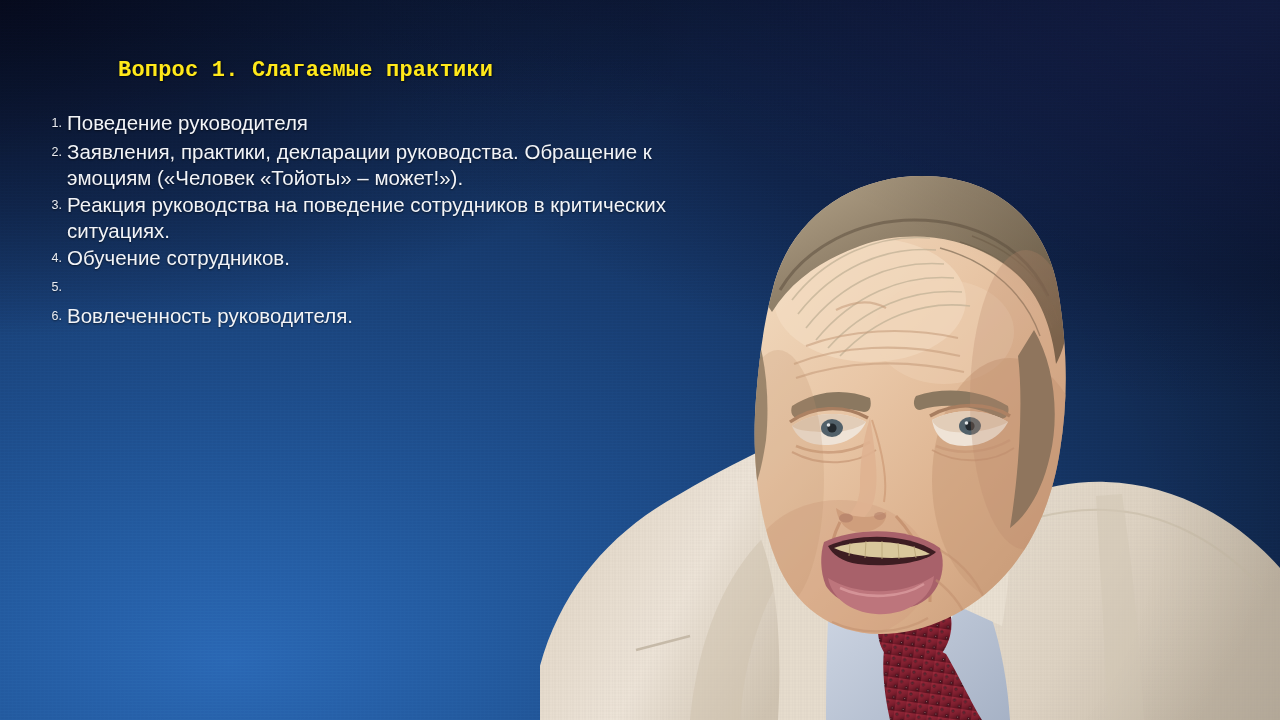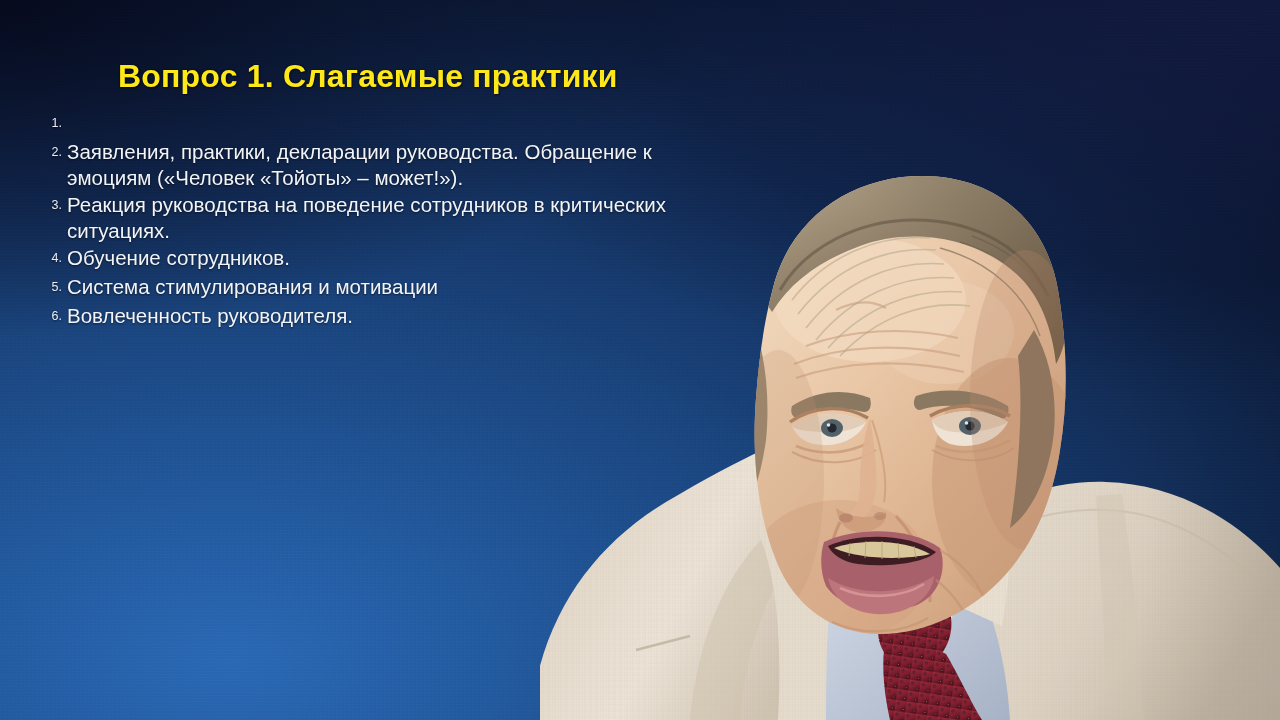--- a/index.html
+++ b/index.html
@@ -31,24 +31,25 @@
     mix-blend-mode:overlay;
   }
   .bg-vignette{
     position:absolute;inset:0;
     background:radial-gradient(115% 115% at 30% 75%, rgba(0,0,0,0) 52%, rgba(0,0,0,.28) 88%, rgba(0,0,0,.45) 100%);
   }
 
   
   .slide-title{
     position:absolute;left:118px;top:58px;
-    font-size:32px;font-weight:bold;color:#ffe81a;
+    font-size:22px;font-weight:bold;color:#ffe81a;
     letter-spacing:.2px;
     text-shadow:0 0 2px rgba(0,0,0,.55), 1px 1px 2px rgba(0,0,0,.5);
     white-space:nowrap;
+    font-family:Liberation Mono, monospace;
   }
   .bullets{
     position:absolute;left:16px;top:110px;width:700px;
     margin:0;padding:0;list-style:none;
   }
   .bullet{
     position:relative;
     display:flex;align-items:flex-start;
     color:#f2f4f8;
     font-size:20.5px;line-height:25.6px;
@@ -323,36 +324,36 @@
     </svg>
   </div>
 
   <div class="bg-vignette"></div>
 
   <div class="slide-title">Вопрос 1. Слагаемые практики</div>
 
   <ul class="bullets">
     <li class="bullet">
       <span class="num">1.</span>
+      <span class="txt">Поведение руководителя</span>
     </li>
     <li class="bullet">
       <span class="num">2.</span>
       <span class="txt">Заявления, практики, декларации руководства. Обращение к эмоциям («Человек «Тойоты» – может!»).</span>
     </li>
     <li class="bullet">
       <span class="num">3.</span>
       <span class="txt">Реакция руководства на поведение сотрудников в критических ситуациях.</span>
     </li>
     <li class="bullet">
       <span class="num">4.</span>
       <span class="txt">Обучение сотрудников.</span>
     </li>
     <li class="bullet">
       <span class="num">5.</span>
-      <span class="txt">Система стимулирования и мотивации</span>
     </li>
     <li class="bullet">
       <span class="num">6.</span>
       <span class="txt">Вовлеченность руководителя.</span>
     </li>
   </ul>
 
 </div>
 
 </body></html>

